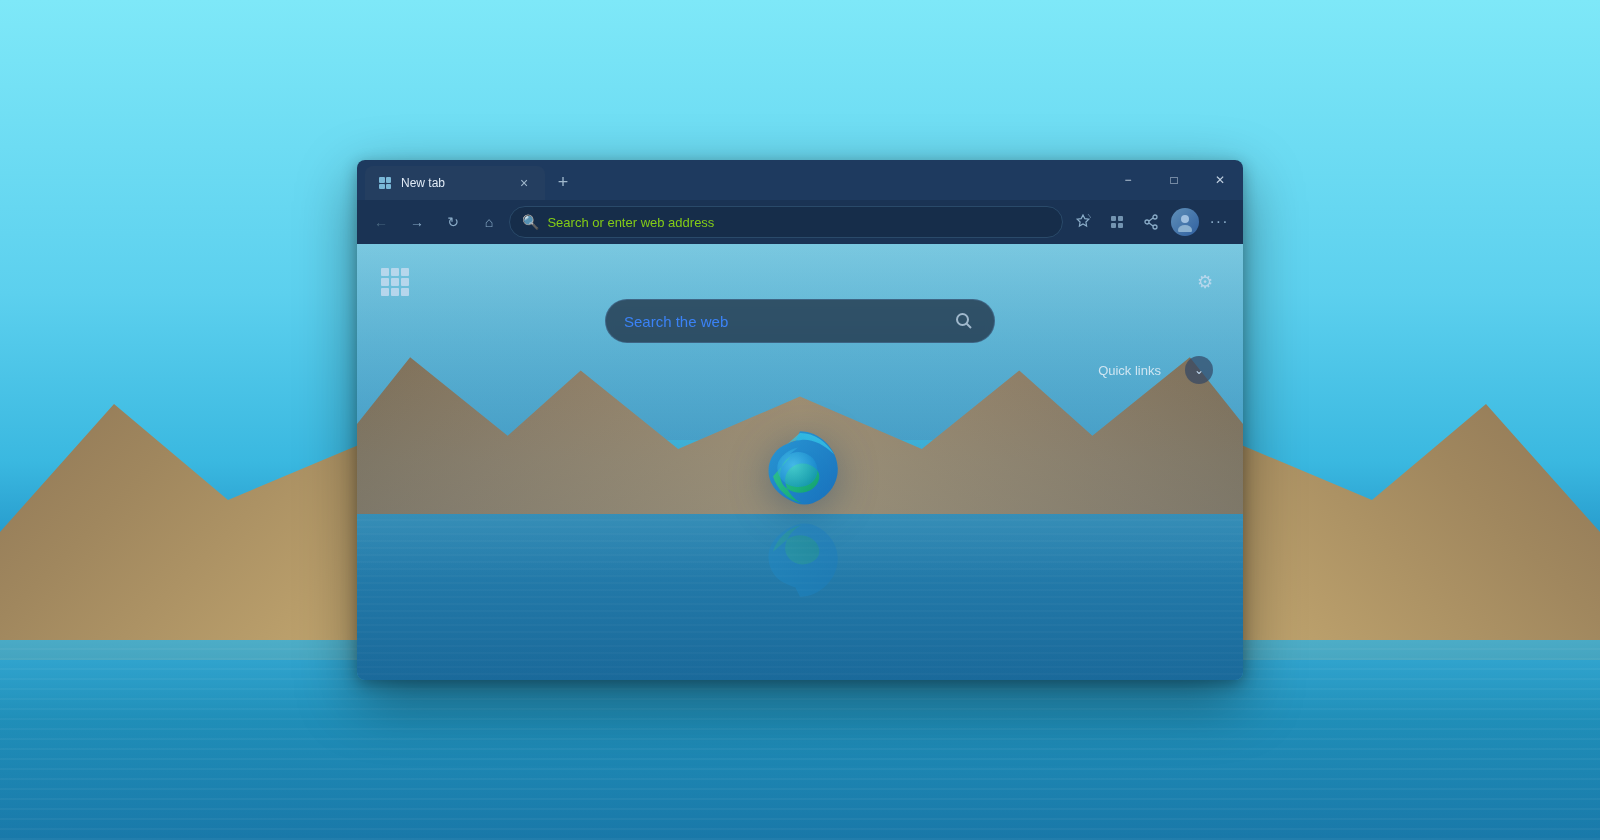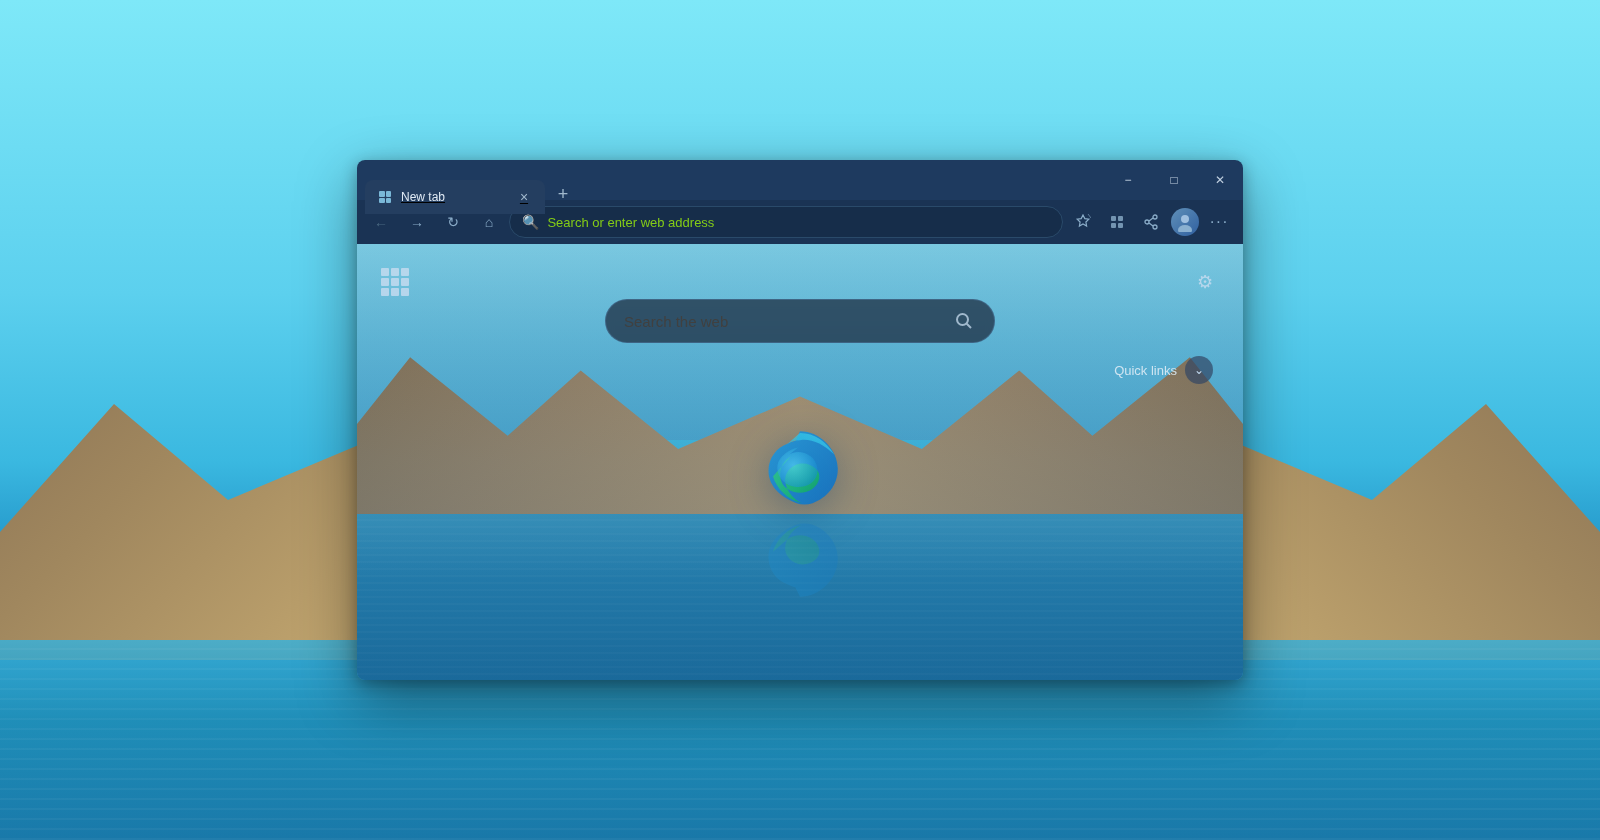--- a/index.html
+++ b/index.html
@@ -91,25 +91,24 @@
     .title-bar {
       background: #1e3a5f;
       height: 40px;
       display: flex;
       align-items: center;
       flex-shrink: 0;
       padding: 0 0 0 8px;
     }
     .tab-strip {
       display: flex;
-      align-items: flex-start;
+      align-items: flex-end;
       flex: 1;
       height: 100%;
       padding-top: 20px;
-      text-decoration: underline;
     }
     .tab-active {
       background: #243e60;
       border-radius: 8px 8px 0 0;
       height: 34px;
       display: flex;
       align-items: center;
       padding: 0 12px;
       gap: 8px;
       min-width: 180px;
@@ -318,42 +317,42 @@
       border-radius: 24px;
       height: 44px;
       display: flex;
       align-items: center;
       padding: 0 14px 0 18px;
       gap: 10px;
       backdrop-filter: blur(4px);
     }
     .search-input-text {
       flex: 1;
-      color: #404040;
+      color: #3b82f6;
       font-size: 15px;
     }
     .search-icon-btn {
       width: 32px;
       height: 32px;
       display: flex;
       align-items: center;
       justify-content: center;
       color: #a0b8cc;
       cursor: pointer;
       font-size: 16px;
     }
 
     
     .quick-links-bar {
       position: absolute;
       top: 112px;
       right: 30px;
       display: flex;
       align-items: center;
-      gap: 8px;
+      gap: 24px;
     }
     .quick-links-label {
       color: rgba(220, 235, 245, 0.9);
       font-size: 13px;
     }
     .quick-links-toggle {
       width: 28px;
       height: 28px;
       background: rgba(50, 70, 100, 0.7);
       border-radius: 50%;

